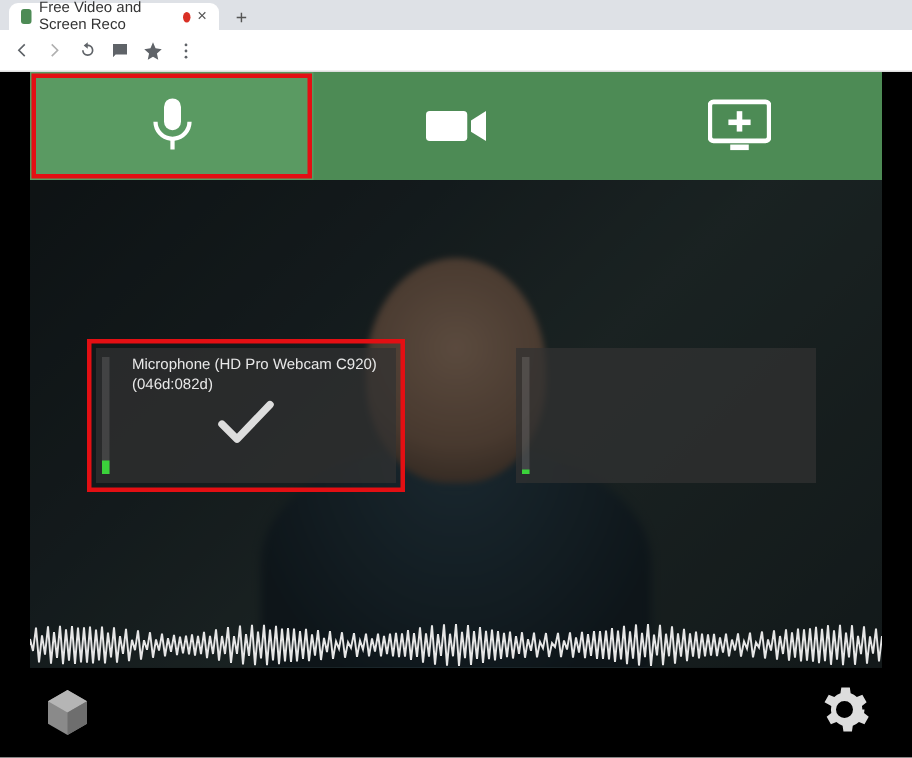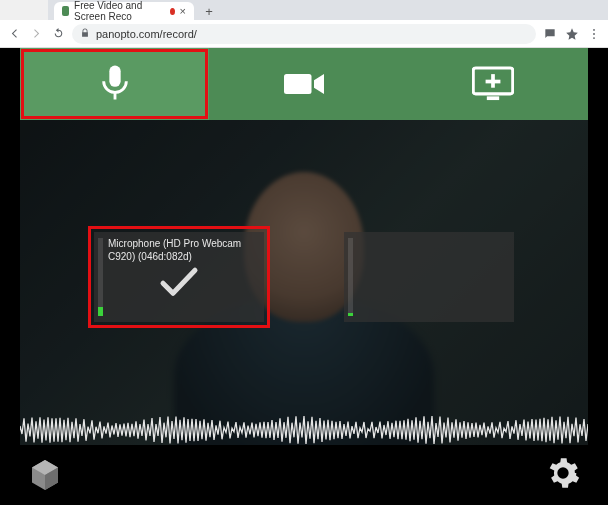--- a/index.html
+++ b/index.html
@@ -1,19 +1,19 @@
 <!DOCTYPE html>
 <html><head>
 <meta charset="utf-8">
 <style>
   * { margin: 0; padding: 0; box-sizing: border-box; }
   html, body { width: 608px; height: 505px; font-family: -apple-system, "Segoe UI", Arial, sans-serif; background: #f0f0f0; overflow: hidden; }
 
   
-  .tab-strip { height: 20px; background: #dee1e6; display: flex; align-items: flex-end; padding-left: 6px; margin-left: 48px; }
+  .tab-strip { height: 20px; background: #dee1e6; display: flex; align-items: flex-end; padding-left: 6px; }
   .tab { height: 18px; background: #fff; border-radius: 6px 6px 0 0; display: flex; align-items: center; padding: 0 8px; font-size: 10px; color: #333; max-width: 140px; gap: 5px; }
   .tab .favicon { width: 10px; height: 10px; background: #4d8b55; border-radius: 2px; }
   .tab .recdot { width: 7px; height: 7px; background: #d93025; border-radius: 50%; }
   .tab .tab-close { font-size: 11px; color: #555; cursor: pointer; }
   .new-tab { width: 18px; height: 18px; display: flex; align-items: center; justify-content: center; color: #555; font-size: 13px; cursor: pointer; margin-left: 6px; }
 
   .addr-bar { height: 28px; background: #fff; border-bottom: 1px solid #ddd; display: flex; align-items: center; padding: 0 6px; gap: 6px; }
   .nav-btn { width: 16px; height: 16px; display: flex; align-items: center; justify-content: center; color: #5f6368; cursor: pointer; }
   .nav-btn.disabled { color: #b0b0b0; cursor: default; }
   .nav-btn svg { width: 13px; height: 13px; }
@@ -35,21 +35,21 @@
   .video-area { position: absolute; left: 0; right: 0; top: 72px; bottom: 60px; background: linear-gradient(135deg, #1f2a2d 0%, #2b3a3e 30%, #3a4d4c 55%, #2a383a 100%); overflow: hidden; }
   .video-dim { position: absolute; inset: 0; background: rgba(0,0,0,0.55); }
   
   .person { position: absolute; left: 50%; top: 55%; transform: translate(-50%,-50%); width: 260px; height: 260px; }
   .person .head { position: absolute; left: 50%; top: 30%; transform: translate(-50%,-50%); width: 120px; height: 150px; background: radial-gradient(circle at 50% 40%, #c9a58a 0%, #a07f68 60%, #5a4a3e 100%); border-radius: 50% 50% 45% 45%; filter: blur(2px); }
   .person .body { position: absolute; left: 50%; bottom: -10%; transform: translateX(-50%); width: 260px; height: 160px; background: radial-gradient(ellipse at 50% 0%, #3a5a6a 0%, #1f2f38 80%); border-radius: 60% 60% 10% 10%; filter: blur(3px); }
 
   .device-cards { position: absolute; top: 112px; left: 0; right: 0; display: flex; gap: 80px; justify-content: center; padding: 0 20px; }
   .device-wrap { position: relative; }
   .device-wrap.selected::before { content: ""; position: absolute; inset: -6px; border: 3px solid #e30f13; pointer-events: none; }
-  .device-card { width: 170px; height: 90px; background: rgba(50,50,50,0.72); position: relative; cursor: pointer; padding: 6px 8px 6px 14px; color: #e8e8e8; font-size: 10px; line-height: 1.25; }
+  .device-card { width: 200px; height: 90px; background: rgba(50,50,50,0.72); position: relative; cursor: pointer; padding: 6px 8px 6px 24px; color: #e8e8e8; font-size: 10px; line-height: 1.25; }
   .device-card .meter { position: absolute; left: 4px; top: 6px; bottom: 6px; width: 5px; background: rgba(255,255,255,0.12); }
   .device-card .meter .fill { position: absolute; left: 0; right: 0; bottom: 0; background: #3bd23b; }
   .device-card .check { position: absolute; left: 50%; top: 58%; transform: translate(-50%,-50%); }
 
   .waveform { position: absolute; left: 0; right: 0; bottom: 60px; height: 30px; }
   .waveform svg { width: 100%; height: 100%; display: block; }
 
   .bottom-bar { position: absolute; left: 0; right: 0; bottom: 0; height: 60px; display: flex; align-items: center; justify-content: space-between; padding: 0 8px; }
   .logo { width: 34px; height: 34px; position: relative; }
   .logo svg { width: 34px; height: 34px; }
@@ -77,28 +77,20 @@
   </div>
   <div class="nav-btn disabled">
     <svg viewBox="0 0 24 24">
         <path fill="currentColor" d="M9 4l8 8-8 8-1.4-1.4L14.2 12 7.6 5.4z"></path>
       </svg>
   </div>
   <div class="nav-btn">
     <svg viewBox="0 0 24 24">
         <path fill="currentColor" d="M12 5V2L7 6l5 4V7c3 0 5 2 5 5s-2 5-5 5-5-2-5-5H5c0 4 3 7 7 7s7-3 7-7-3-7-7-7z"></path>
       </svg>
-  </div>
-  <div class="omnibox">
-    <span class="lock">
-      <svg width="10" height="10" viewBox="0 0 24 24">
-          <path fill="currentColor" d="M6 10V7a6 6 0 1112 0v3h1v11H5V10h1zm2 0h8V7a4 4 0 10-8 0v3z"></path>
-        </svg>
-    </span>
-    <span>panopto.com/record/</span>
   </div>
   <div class="ext-icon">
     <svg viewBox="0 0 24 24">
         <path fill="currentColor" d="M4 4h16v12H7l-3 3V4z"></path>
       </svg>
   </div>
   <div class="ext-icon">
     <svg viewBox="0 0 24 24">
         <path fill="currentColor" d="M12 2l2.9 6.9L22 10l-5.5 4.8L18 22l-6-3.5L6 22l1.5-7.2L2 10l7.1-1.1z"></path>
       </svg>

